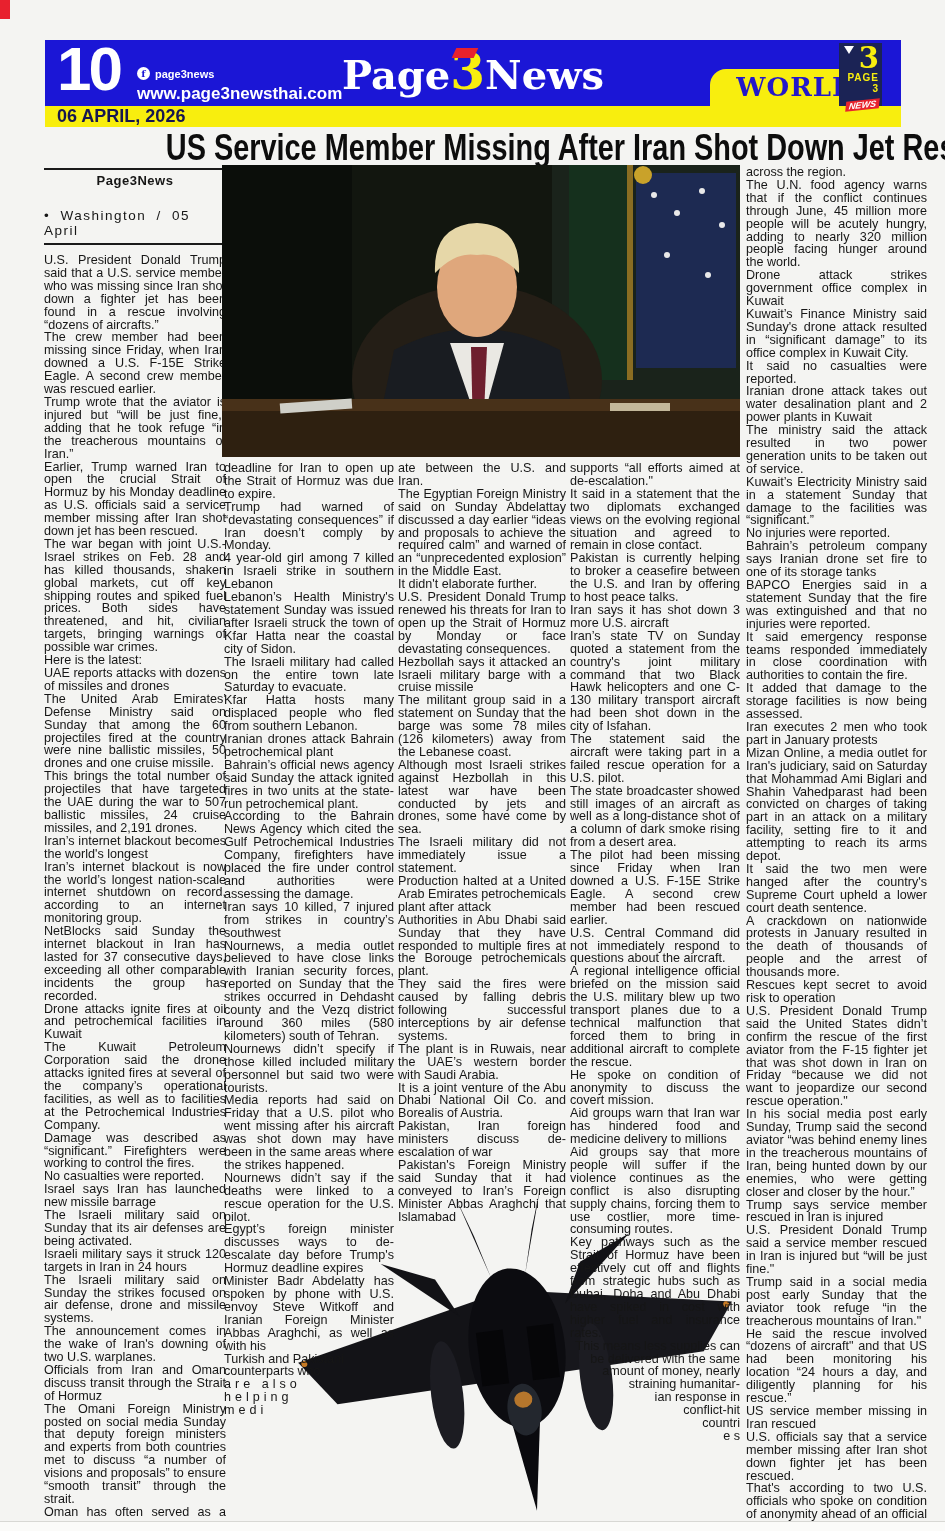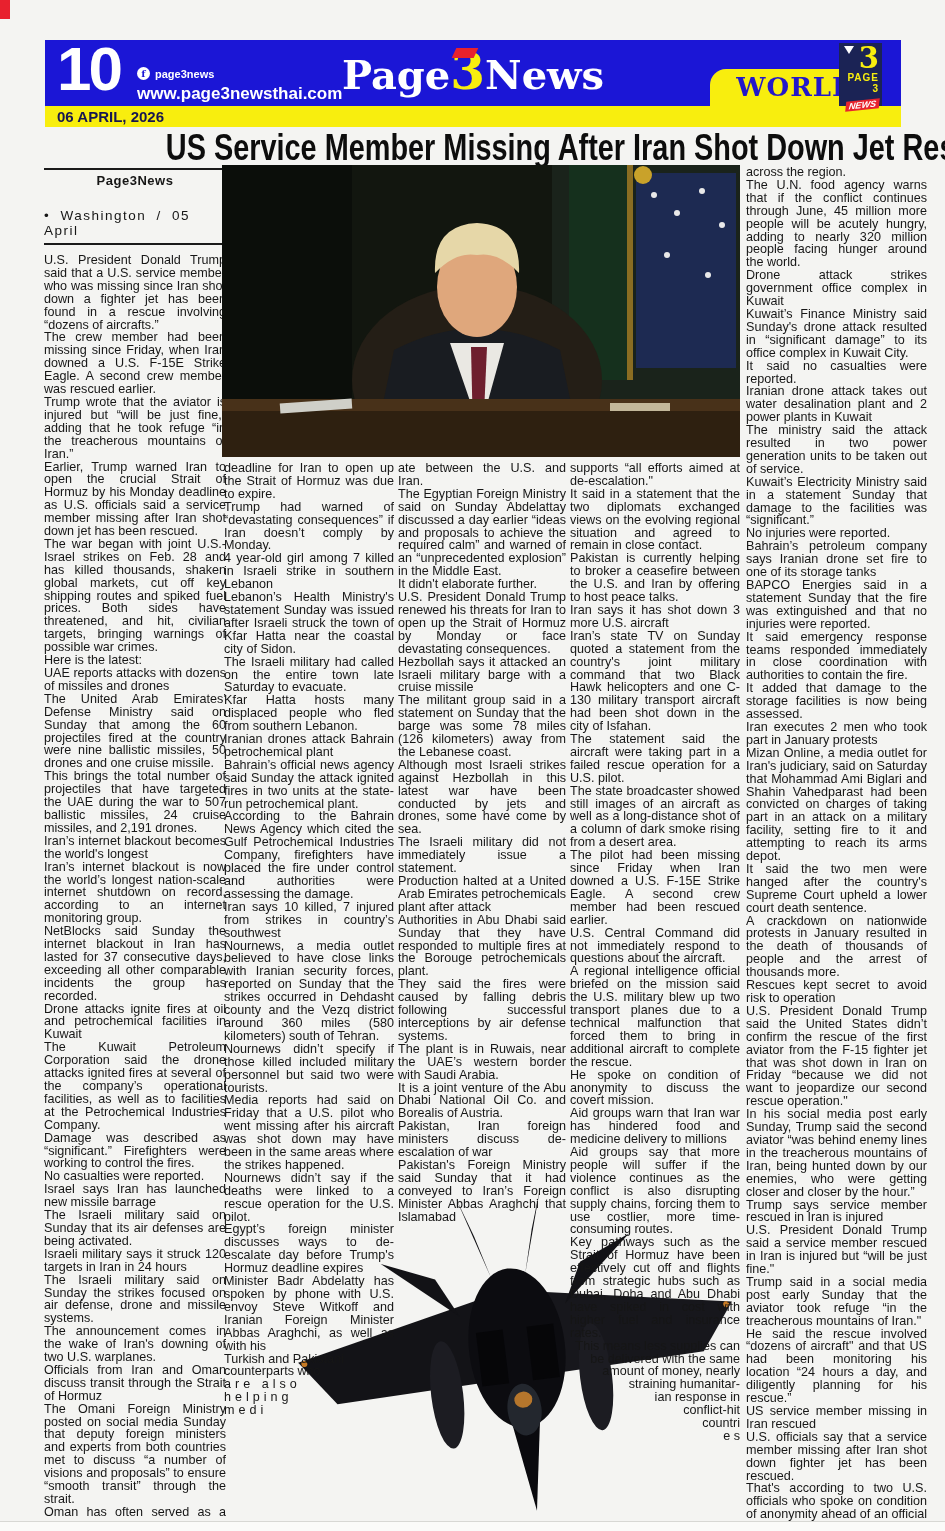--- a/index.html
+++ b/index.html
@@ -26,21 +26,21 @@
                   line-height:37px;letter-spacing:1px;}
   .logo-box{position:absolute;left:839px;top:43px;width:43px;height:63px;background:#1b2355;z-index:5;
             text-align:right;padding:1px 3px;box-sizing:border-box;}
   .logo-flag{position:absolute;left:5px;top:3px;width:10px;height:8px;background:#fff;
              clip-path:polygon(0 0,100% 0,50% 100%);}
   .logo-num{color:#f8ee0e;font-size:29px;font-weight:bold;line-height:28px;font-family:"DejaVu Serif",serif;}
   .logo-page{color:#f8ee0e;font-size:10px;font-weight:bold;letter-spacing:1px;}
   .logo-news{display:inline-block;background:#e8232e;color:#fff;font-style:italic;font-weight:bold;
              font-size:9px;padding:0 3px;transform:skew(-12deg) rotate(-6deg);margin-top:2px;}
   .datebar{position:absolute;left:45px;top:106px;width:856px;height:21px;background:#f8ee0e;}
-  .dateline{position:absolute;left:12px;top:0;font-size:15px;font-weight:bold;color:#161650;line-height:21px;}
+  .dateline{position:absolute;left:12px;top:0;font-size:18px;font-weight:bold;color:#161650;line-height:21px;}
 
   
   .headline{position:absolute;left:45px;top:127px;width:856px;text-align:center;}
   .headline span{display:inline-block;font-size:37px;font-weight:bold;color:#0d0d0d;white-space:nowrap;
                  transform:scaleX(0.78);transform-origin:center;letter-spacing:0px;}
 
   
   .byline{border-top:2px solid #1a1a1a;border-bottom:2px solid #1a1a1a;padding:3px 0 5px 0;margin-bottom:9px;}
   .byline .src{text-align:center;font-weight:bold;font-size:13px;letter-spacing:0.5px;}
   .byline .loc{font-weight:normal;font-size:13.5px;letter-spacing:1.5px;word-spacing:5px;margin-top:20px;}

